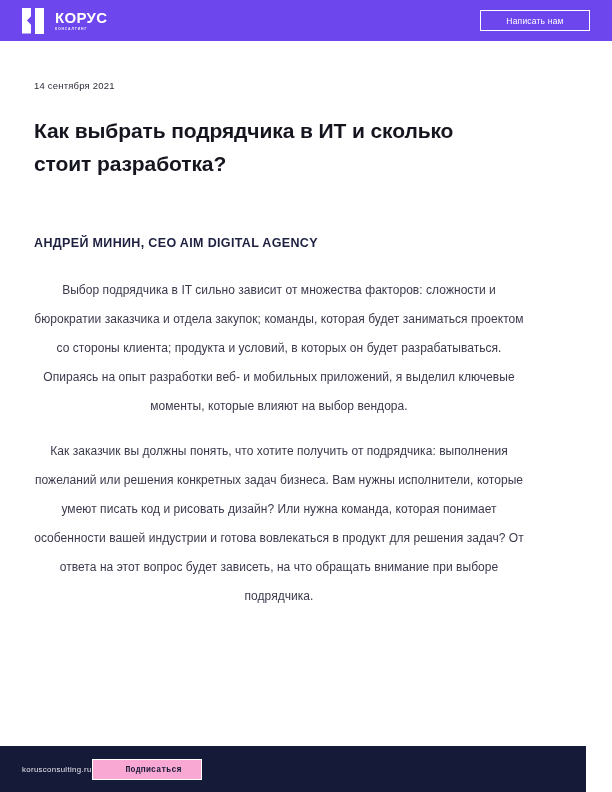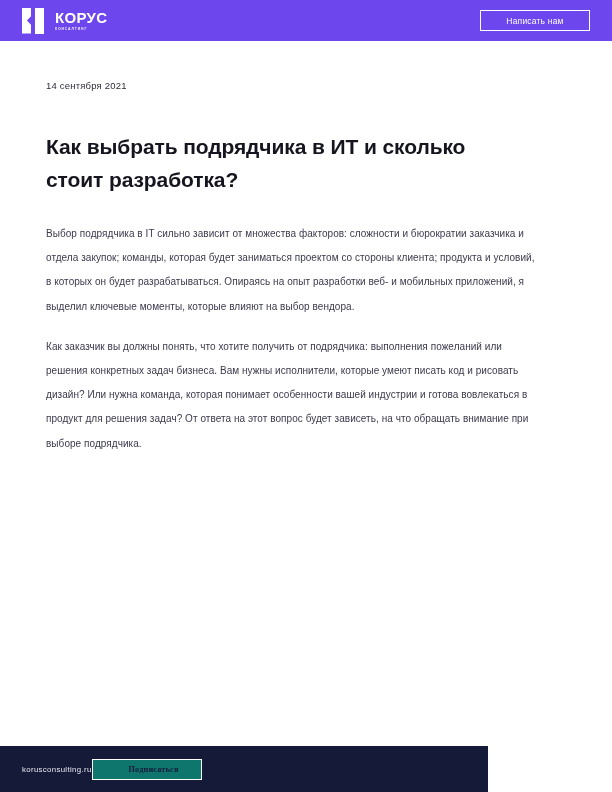--- a/index.html
+++ b/index.html
@@ -89,30 +89,30 @@
     display: flex;
     align-items: center;
     justify-content: center;
   }
 
   
   .content {
     position: absolute;
     top: 45px; left: 0;
     width: 612px;
-    padding: 0 46px;
+    padding: 0 34px;
   }
   .doc-date {
     margin-top: 35px;
     font-size: 9.5px;
     color: #2d2d3a;
     letter-spacing: 0.2px;
   }
   .doc-title {
-    margin-top: 40px;
+    margin-top: 24px;
     font-size: 21px;
     font-weight: bold;
     color: #15151f;
     line-height: 1.55;
     letter-spacing: -0.1px;
     max-width: 420px;
   }
   .author-line {
     margin-top: 56px;
     font-size: 12.5px;
@@ -122,36 +122,36 @@
   }
   .section-head {
     margin-top: 45px;
     font-size: 12.5px;
     font-weight: bold;
     color: #1d2040;
     letter-spacing: 0.35px;
   }
   .para {
     margin-top: 26px;
-    font-size: 10px;
+    font-size: 12px;
     color: #3a3a4d;
     line-height: 2.42;
     letter-spacing: 0.05px;
     max-width: 490px;
-    text-align: left;
+    text-align: center;
   }
   .para + .para {
     margin-top: 16px;
   }
 
   
   .footer {
     position: absolute;
     bottom: 0; left: 0;
-    width: 488px;
+    width: 586px;
     height: 46px;
     background: #151a38;
     display: flex;
     align-items: center;
     padding: 0 22px;
   }
   .footer-url {
     color: #e9e9f2;
     font-size: 7.8px;
     letter-spacing: 0.35px;
@@ -172,23 +172,23 @@
     display: block;
   }
   .footer-tg-text {
     color: #e9e9f2;
     font-size: 8px;
     letter-spacing: 0.3px;
     white-space: nowrap;
   }
   .footer-btn {
     border: 1px solid #ffffff;
-    background: #0f766e;
+    background: #f9a8d4;
     color: #151a38;
-    font-family: Liberation Serif, serif;
+    font-family: Liberation Mono, monospace;
     font-size: 8.2px;
     font-weight: bold;
     letter-spacing: 0.2px;
     height: 21px;
     min-width: 110px;
     cursor: pointer;
     display: flex;
     align-items: center;
     justify-content: center;
     flex: 0 0 auto;
@@ -208,20 +208,21 @@
       <span class="logo-word">КОРУС</span>
       <span class="logo-sub">КОНСАЛТИНГ</span>
     </span>
   </div>
   <button class="header-btn">Написать нам</button>
 </div>
 
 <div class="content">
   <div class="doc-date">14 сентября 2021</div>
   <h1 class="doc-title">Как выбрать подрядчика в ИТ и сколько стоит разработка?</h1>
+  <div class="author-line">АНДРЕЙ МИНИН, CEO AIM DIGITAL AGENCY</div>
   <p class="para">Выбор подрядчика в IT сильно зависит от множества факторов: сложности и бюрократии заказчика и отдела закупок; команды, которая будет заниматься проектом со стороны клиента; продукта и условий, в которых он будет разрабатываться. Опираясь на опыт разработки веб- и мобильных приложений, я выделил ключевые моменты, которые влияют на выбор вендора.</p>
   <p class="para">Как заказчик вы должны понять, что хотите получить от подрядчика: выполнения пожеланий или решения конкретных задач бизнеса. Вам нужны исполнители, которые умеют писать код и рисовать дизайн? Или нужна команда, которая понимает особенности вашей индустрии и готова вовлекаться в продукт для решения задач? От ответа на этот вопрос будет зависеть, на что обращать внимание при выборе подрядчика.</p>
 </div>
 
 <div class="footer">
   <span class="footer-url">korusconsulting.ru</span>
   <button class="footer-btn">Подписаться</button>
 </div>
 
 </body></html>

